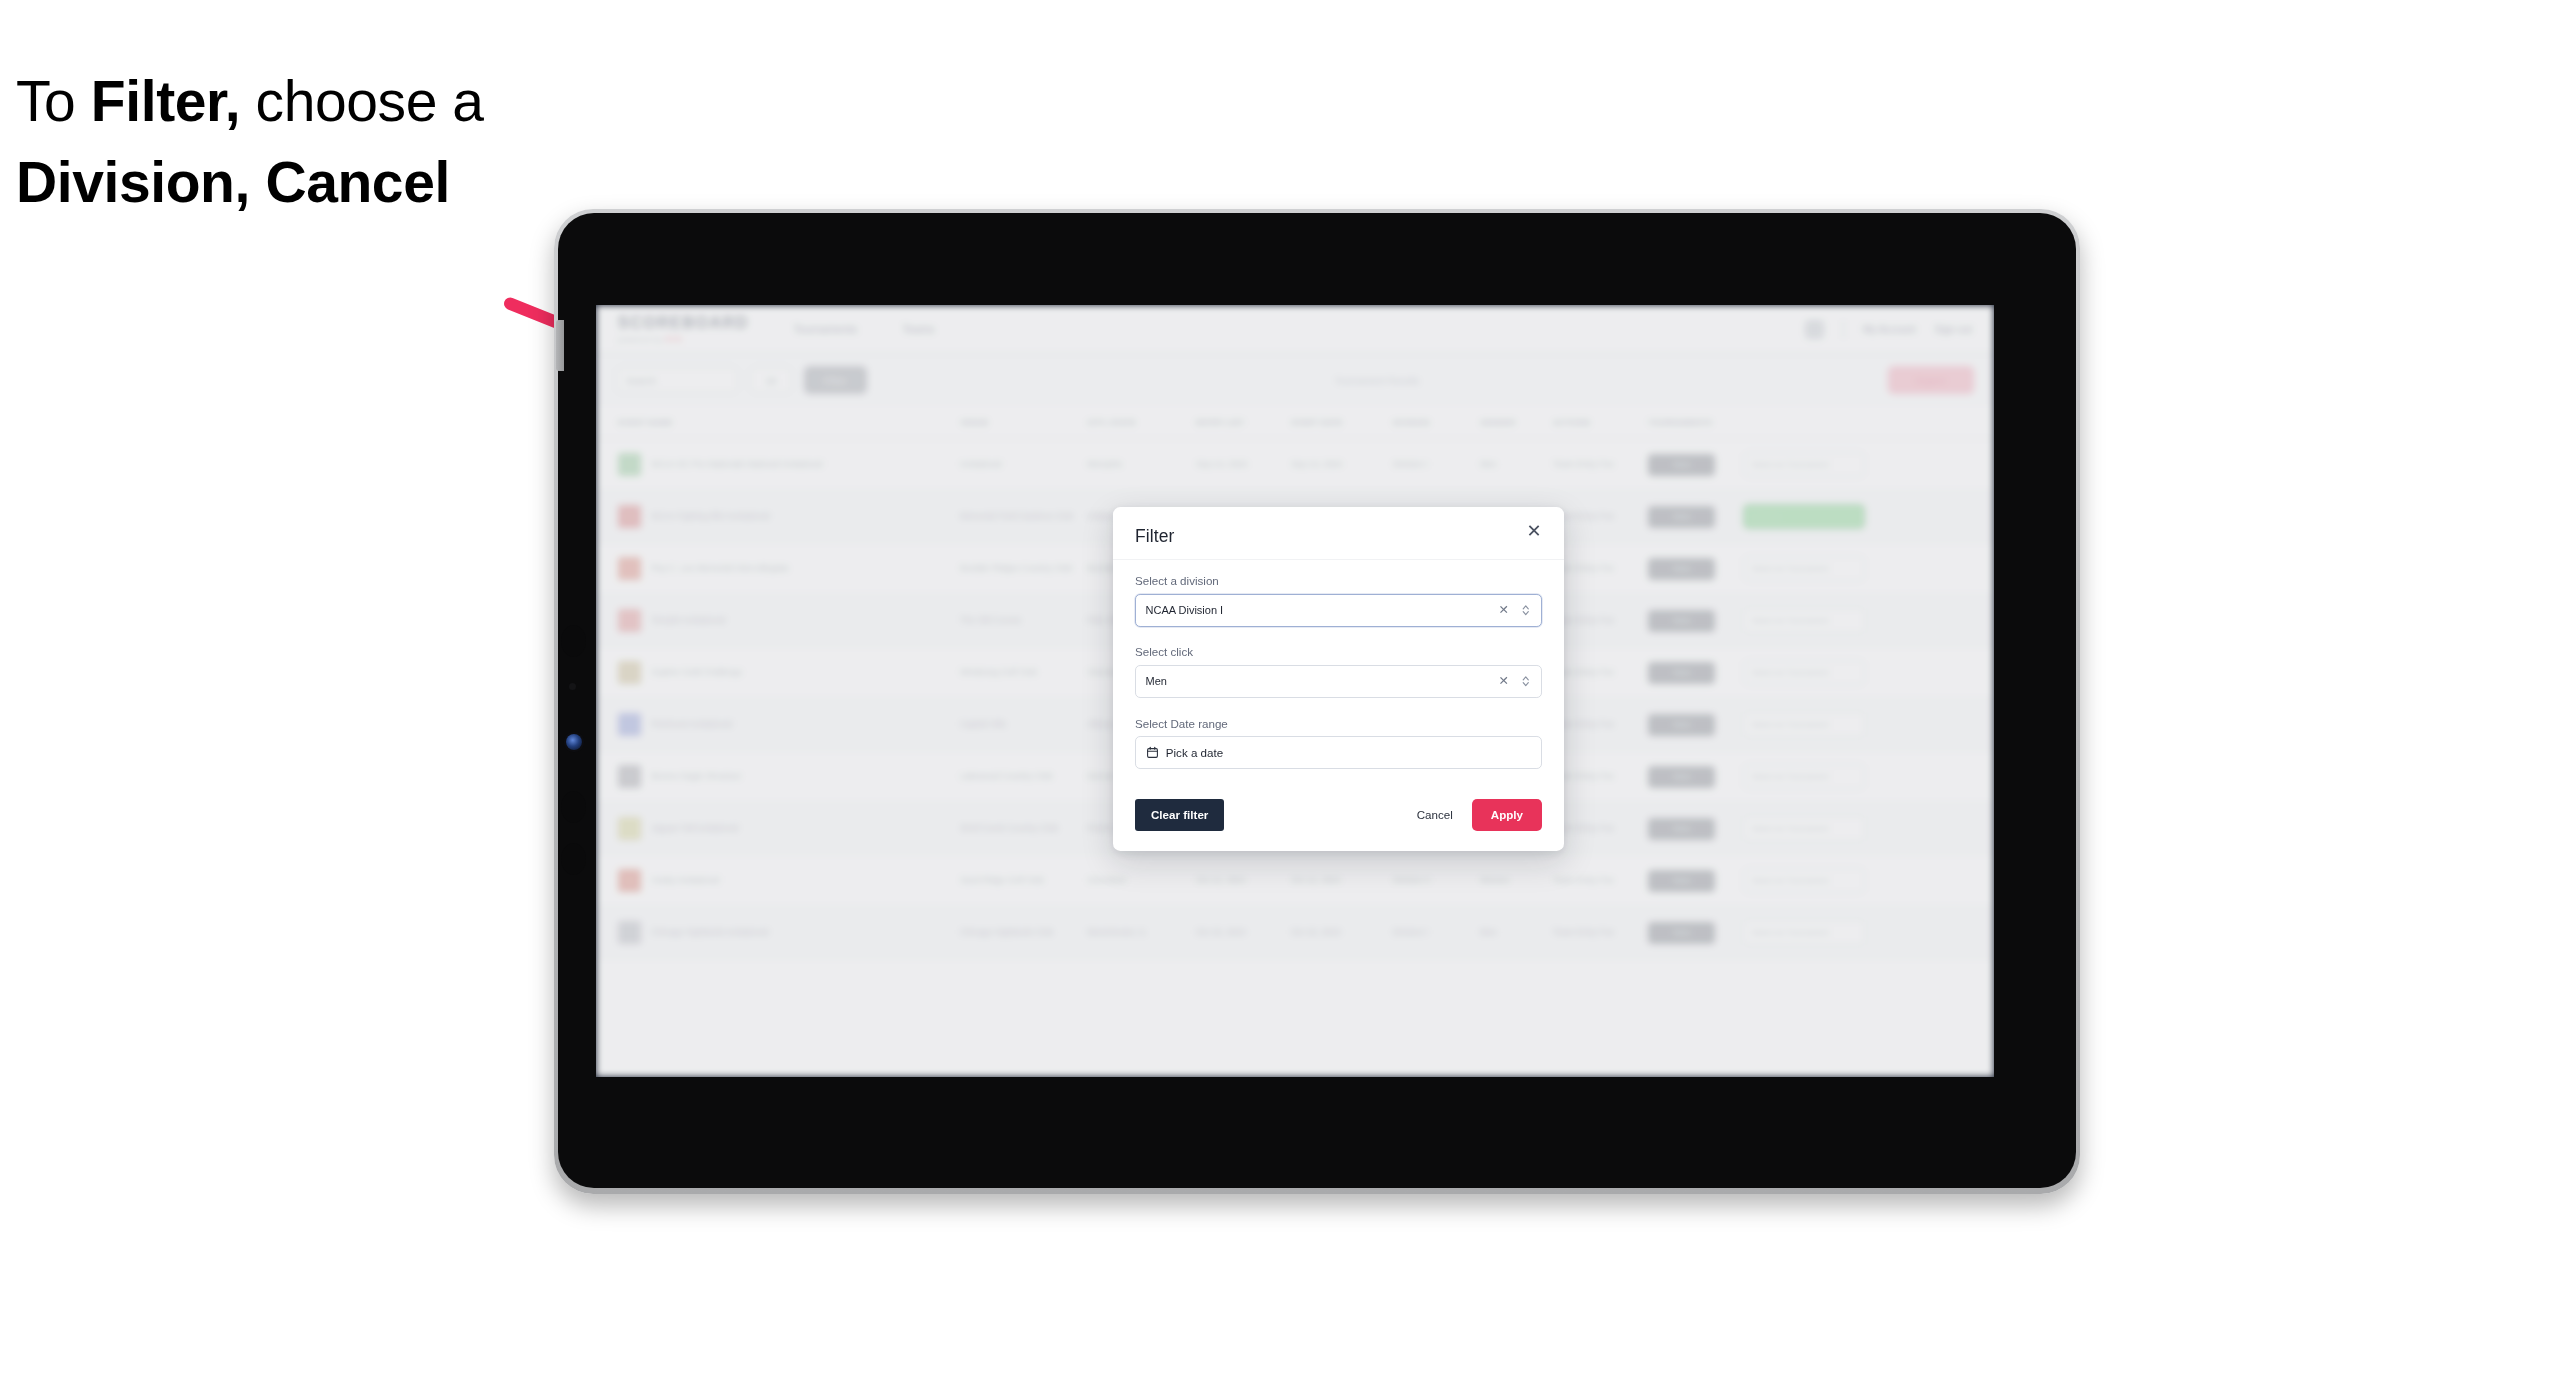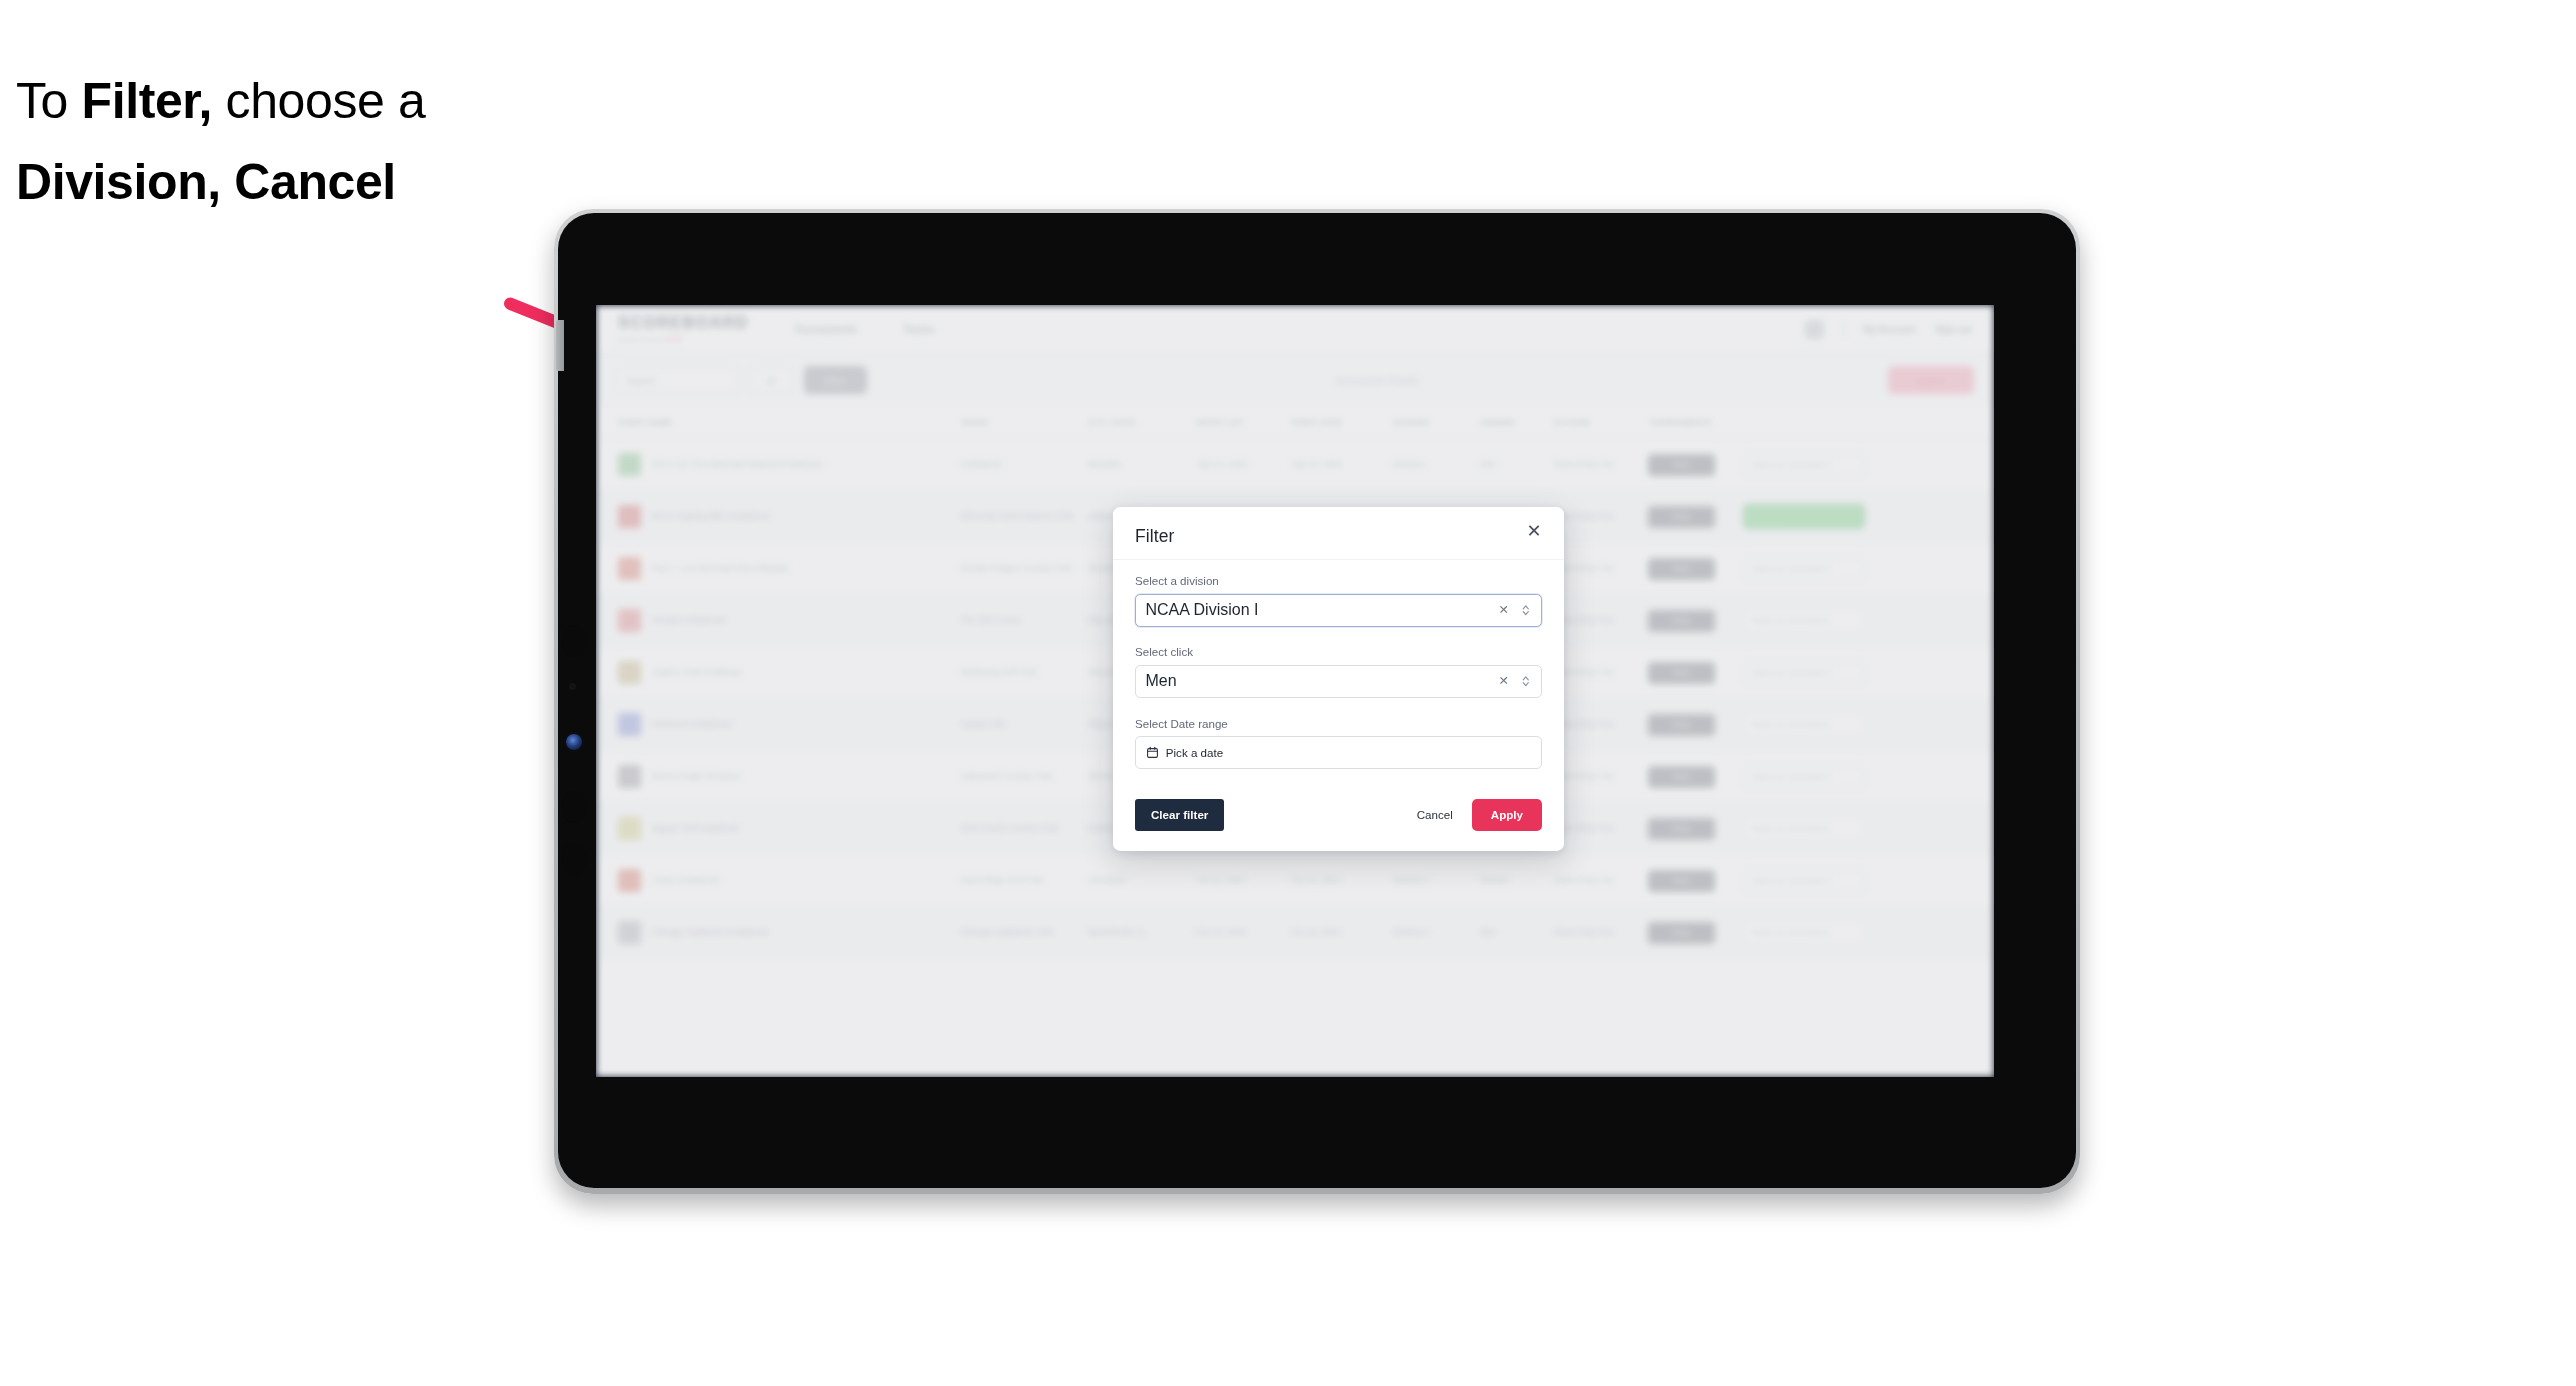--- a/index.html
+++ b/index.html
@@ -18,21 +18,21 @@
     height: 1386px;
     background: #ffffff;
   }
 
   
   #caption {
     position: absolute;
     left: 16px;
     top: 61px;
     width: 553px;
-    font-size: 50px;
+    font-size: 57px;
     line-height: 81px;
     color: #000000;
     font-weight: 400;
     letter-spacing: -0.4px;
   }
   #caption .b { font-weight: 700; }
   #caption .line { white-space: nowrap; }
 
   
   #arrow-svg {
@@ -245,21 +245,21 @@
     height: 33px;
     border: 0.7px solid #d9dde4;
     border-radius: 5.1px;
     background: #fff;
     display: flex;
     align-items: center;
     padding: 0 9.5px;
     gap: 7.3px;
   }
   .field-control.focused { border-color: #9fb0d4; box-shadow: 0 0 0 0.7px rgba(159,176,212,.35); }
-  .fc-value { font-size: 16px; color: #1f2430; flex: 1; }
+  .fc-value { font-size: 11px; color: #1f2430; flex: 1; }
   .fc-placeholder { font-size: 11.6px; color: #1f2430; }
   .fc-clear {
     color: #707888; font-size: 12.4px; line-height: 1; padding: 0 4.4px; cursor: pointer;
     font-family: "Liberation Sans", sans-serif; background:none; border:none;
   }
   .fc-stepper {
     display: flex; flex-direction: column; align-items: center;
     color: #8a92a1; line-height: .72; font-size: 9.5px; padding-right: 1.5px; cursor: pointer;
   }
   .cal-icon { width: 13px; height: 13px; flex: none; }

